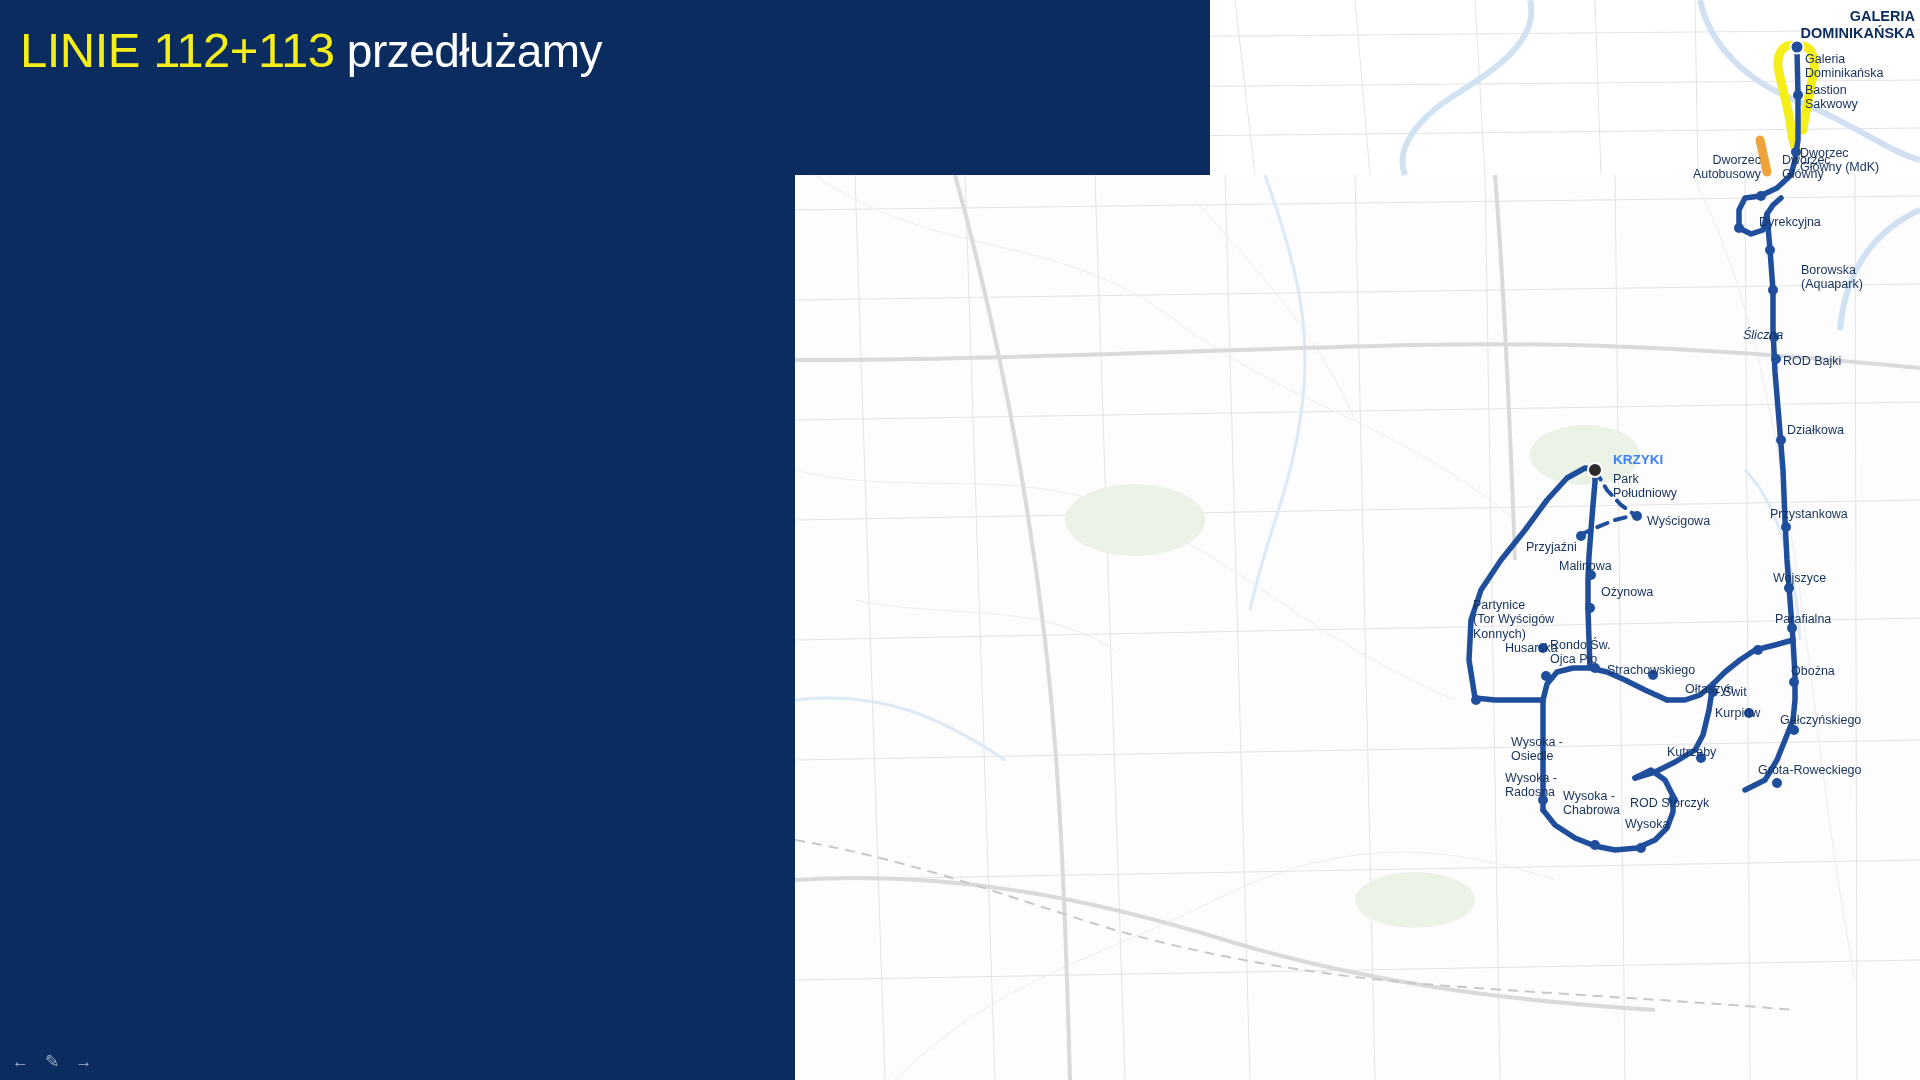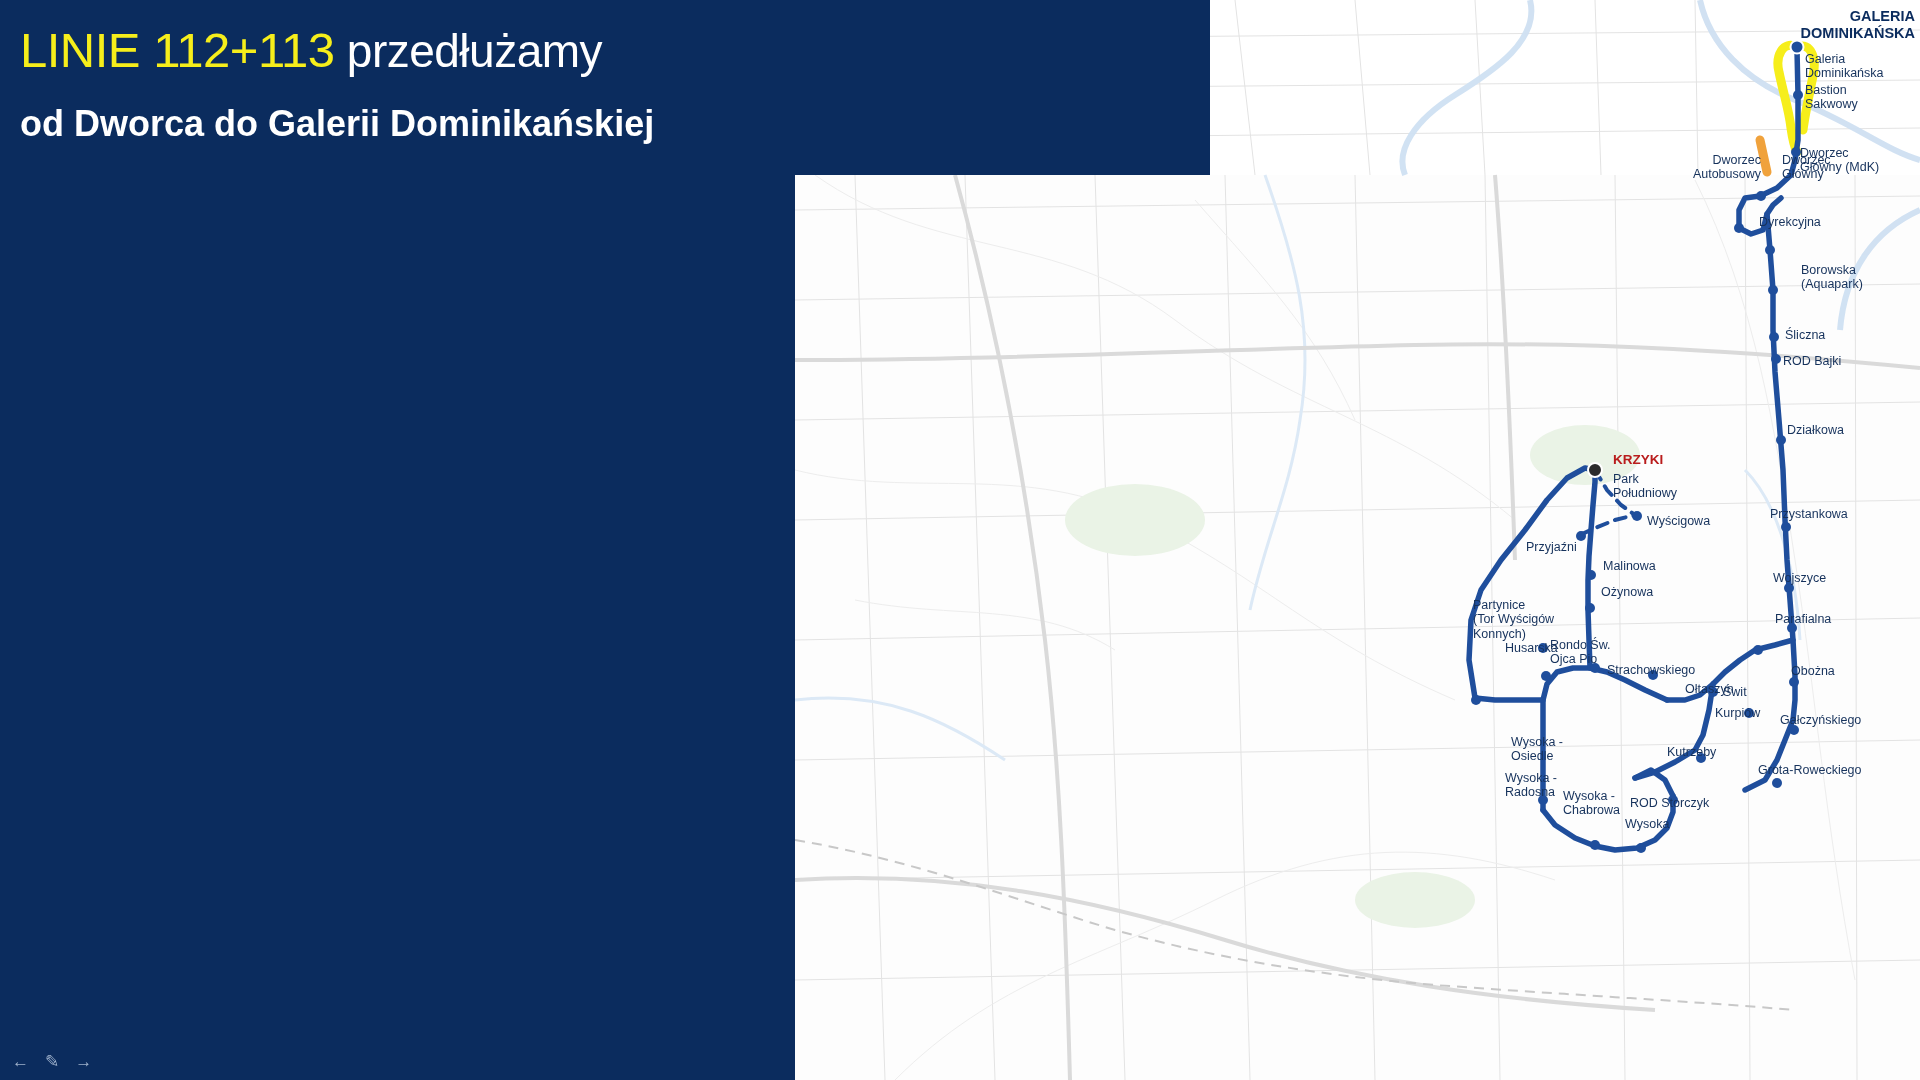--- a/index.html
+++ b/index.html
@@ -180,21 +180,21 @@
     position: absolute;
     font-size: 12.5px;
     color: #16325c;
     line-height: 1.15;
     white-space: pre;
     font-family: "Liberation Sans", sans-serif;
   }
   .map-label.bold {
     font-weight: bold;
     font-size: 13.5px;
-    color: #b91c1c;
+    color: #3b82f6;
   }
   .map-label.bigbold {
     font-weight: bold;
     font-size: 14.5px;
     color: #0b2c5e;
     text-align: right;
   }
 </style>
 </head>
 <body>
@@ -347,56 +347,55 @@
     <div class="map-label bigbold" style="left:1000px; top:8px; width:120px;">GALERIA<br>DOMINIKAŃSKA</div>
     <div class="map-label bold" style="left:818px; top:452px;">KRZYKI</div>
 
     <div class="map-label" style="left:1010px; top:52px;">Galeria<br>Dominikańska</div>
     <div class="map-label" style="left:1010px; top:83px;">Bastion<br>Sakwowy</div>
     <div class="map-label" style="left:1005px; top:146px;">Dworzec<br>Główny (MdK)</div>
     <div class="map-label" style="left:856px; top:153px; text-align:right; width:110px;">Dworzec<br>Autobusowy</div>
     <div class="map-label" style="left:987px; top:153px;">Dworzec<br>Główny</div>
     <div class="map-label" style="left:964px; top:215px;">Dyrekcyjna</div>
     <div class="map-label" style="left:985px; top:263px;margin-left:21px;">Borowska<br>(Aquapark)</div>
-    <div class="map-label" style="left:990px; top:328px;">Śliczna</div>
+    <div class="map-label" style="left:948px; top:328px;font-style:italic;">Śliczna</div>
     <div class="map-label" style="left:988px; top:354px;">ROD Bajki</div>
     <div class="map-label" style="left:992px; top:423px;">Działkowa</div>
     <div class="map-label" style="left:975px; top:507px;">Przystankowa</div>
     <div class="map-label" style="left:978px; top:571px;">Wojszyce</div>
     <div class="map-label" style="left:980px; top:612px;">Parafialna</div>
     <div class="map-label" style="left:928px; top:637px;margin-top:48px;">Świt</div>
     <div class="map-label" style="left:985px; top:664px;margin-left:11px;">Obożna</div>
     <div class="map-label" style="left:920px; top:706px;">Kurpiów</div>
     <div class="map-label" style="left:985px; top:713px;">Gałczyńskiego</div>
     <div class="map-label" style="left:963px; top:763px;">Grota-Roweckiego</div>
     <div class="map-label" style="left:872px; top:745px;">Kutrzeby</div>
     <div class="map-label" style="left:890px; top:682px;">Ołtaszyn</div>
     <div class="map-label" style="left:812px; top:663px;">Strachowskiego</div>
     <div class="map-label" style="left:755px; top:638px;">Rondo Św.<br>Ojca Pio</div>
     <div class="map-label" style="left:710px; top:641px;">Husarska</div>
     <div class="map-label" style="left:678px; top:598px;">Partynice<br>(Tor Wyścigów<br>Konnych)</div>
     <div class="map-label" style="left:806px; top:585px;">Ożynowa</div>
-    <div class="map-label" style="left:808px; top:559px;">Malinowa</div>
+    <div class="map-label" style="left:764px; top:559px;">Malinowa</div>
     <div class="map-label" style="left:731px; top:540px;">Przyjaźni</div>
     <div class="map-label" style="left:852px; top:514px;">Wyścigowa</div>
     <div class="map-label" style="left:818px; top:472px;">Park<br>Południowy</div>
     <div class="map-label" style="left:716px; top:735px;">Wysoka -<br>Osiedle</div>
     <div class="map-label" style="left:710px; top:771px;">Wysoka -<br>Radosna</div>
     <div class="map-label" style="left:768px; top:789px;">Wysoka -<br>Chabrowa</div>
     <div class="map-label" style="left:835px; top:796px;">ROD Storczyk</div>
     <div class="map-label" style="left:830px; top:817px;">Wysoka</div>
   </div>
 
   <div class="left-panel"></div>
 
   <div class="title-box">
     <div class="title-line1">
       <span class="hl">LINIE 112+113</span><span> przedłużamy</span>
     </div>
-    <div class="title-line2">od Dworca do Galerii Dominikańskiej</div>
   </div>
 
   <div class="subtitle">KRZYKI – GALERIA DOMINIKAŃSKA</div>
 
   <div class="freq-block" id="freq112">
     <div class="freq-head">
       <span>Częstotliwości </span><b>112</b><span>:</span>
     </div>
     <div class="freq-item">
       <span class="bullet-sq"></span>

